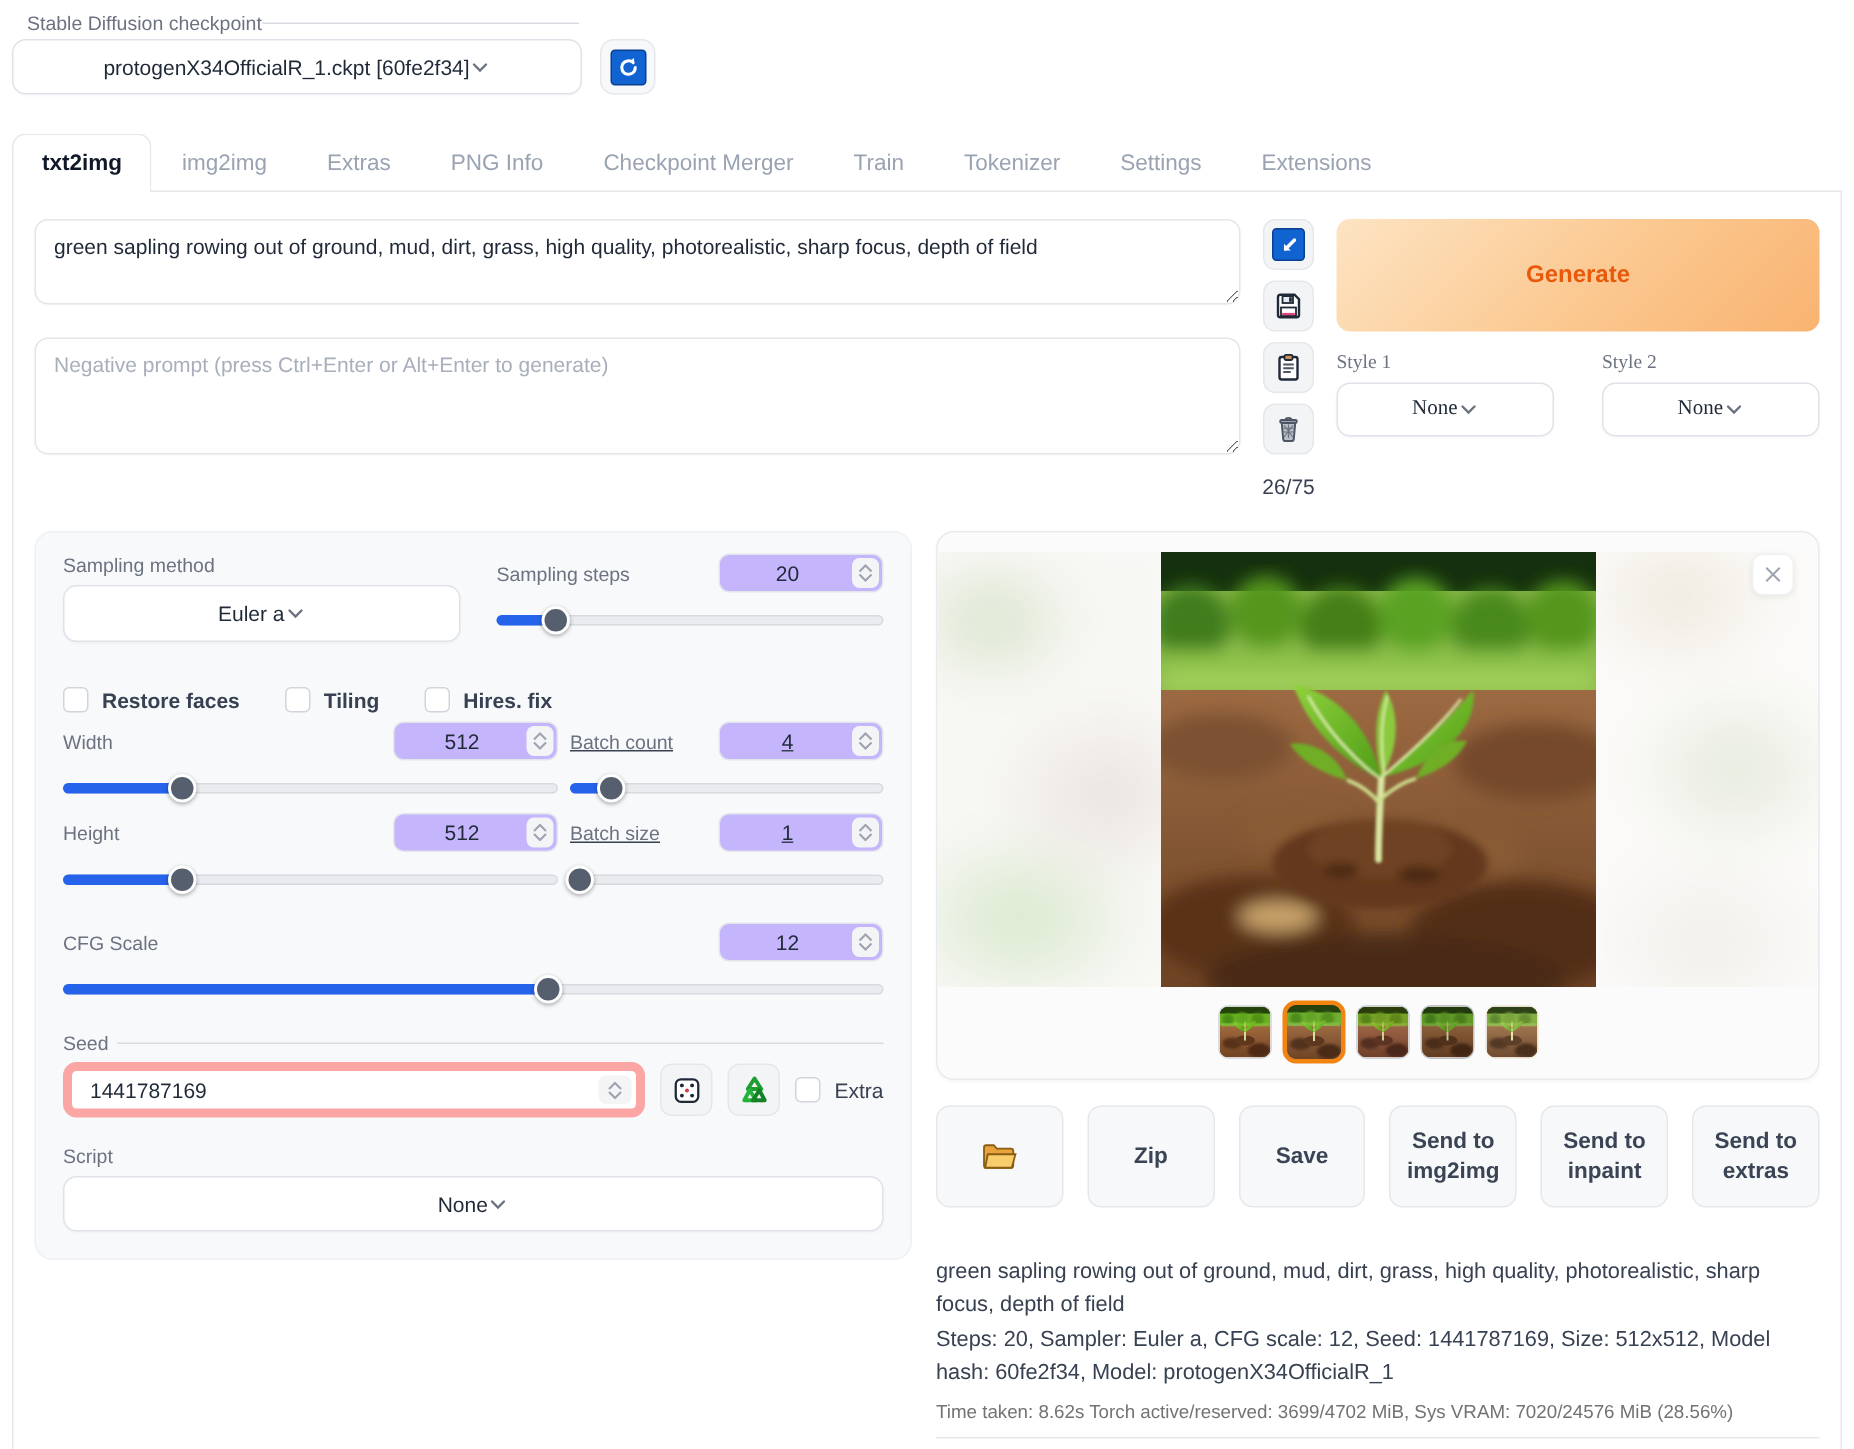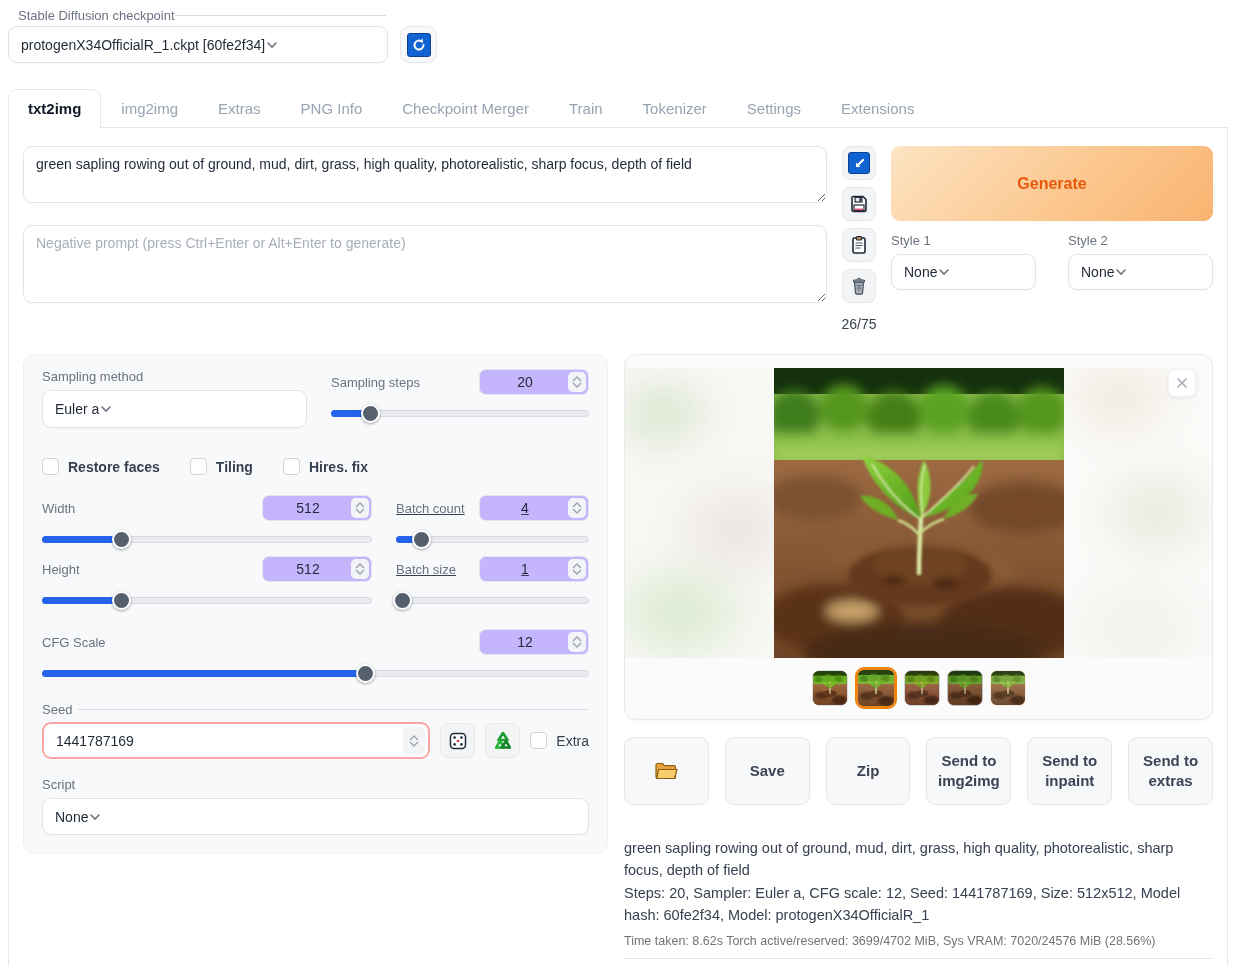--- a/index.html
+++ b/index.html
@@ -5,21 +5,21 @@
   * { box-sizing: border-box; margin: 0; padding: 0; }
   html,body { background:#fff; font-family:"Liberation Sans",sans-serif; color:#374151; }
   body { width:1236px; min-height:966px; margin:0 auto; font-size:14px; }
 
   
   .topbar { padding:8px 0 0 8px; display:flex; align-items:flex-end; gap:12px; }
   .ckpt-field { width:380px; position:relative; }
   .ckpt-label-row { display:flex; align-items:center; gap:0; padding-left:10px;text-align:center; }
   .ckpt-label-row .lbl { font-size:13px; color:#6b7280; white-space:nowrap; }
   .ckpt-label-row .line { flex:1; height:1px; background:#d8dce3; margin-right:2px; }
-  .selectbox { display:flex; align-items:center; justify-content:flex-start;
+  .selectbox { display:flex; align-items:center; justify-content:center;
     background:#fff; border:1px solid #dfe3e9; border-radius:9px; padding:0 12px;
     height:37px; color:#1f2937; cursor:pointer; box-shadow:0 1px 2px rgba(0,0,0,.03); }
   .ckpt-field .selectbox { margin-top:3px; }
   .icon-btn { width:37px; height:37px; border:1px solid #e5e7eb; background:#f7f8fa;
     border-radius:9px; display:flex; align-items:center; justify-content:center; cursor:pointer; }
   .blue-sq { width:24px; height:24px; background:#1263d2; border:1px solid #0b3f8f; border-radius:3px;
     display:flex; align-items:center; justify-content:center; }
 
   
   .tabbar { display:flex; margin:26px 0 0 8px; border-bottom:1px solid #e5e7eb; width:1220px; }
@@ -43,21 +43,21 @@
 
   .tools-col { width:36px; display:flex; flex-direction:column; gap:7px; align-items:center; }
   .tool-btn { width:34px; height:34px; border:1px solid #e5e7eb; background:#f3f4f6;
     border-radius:8px; display:flex; align-items:center; justify-content:center; cursor:pointer; }
   .token-counter { font-size:14px; color:#374151; margin-top:6px; }
 
   .gen-col { width:322px; display:flex; flex-direction:column; }
   .generate-btn { height:75px; border:none; border-radius:9px; cursor:pointer;
     background:linear-gradient(135deg,#fde4c3 0%,#fbc890 55%,#f9b370 100%);
     color:#e8590c; font-size:16px; font-weight:700; font-family:"Liberation Sans",sans-serif; }
-  .styles-row { display:flex; gap:32px; margin-top:12px; }
+  .styles-row { display:flex; gap:32px; margin-top:12px;font-family:Liberation Serif, serif; }
   .style-field { flex:1; }
   .field-label { font-size:13px; color:#6b7280; margin-bottom:6px; }
   .style-field .selectbox { height:36px; }
 
   
   .row2 { display:flex; gap:16px; margin-top:22px; align-items:flex-start; }
 
   .settings-panel { width:585px; background:#f8f9fb; border:1px solid #eef0f4; border-radius:12px;
     padding:14px 18px 18px 18px; }
   .sp-row1 { display:flex; gap:24px; }
@@ -76,32 +76,32 @@
     background:#e9ebef; border:1px solid #d6d9df; }
   .slider .fill { position:absolute; top:6px; left:0; height:7px; border-radius:4px 0 0 4px; background:#2563eb; }
   .slider .handle { position:absolute; top:0; width:19px; height:19px; border-radius:50%;
     background:#565f6e; border:2px solid #fff; box-shadow:0 1px 3px rgba(0,0,0,.35); transform:translateX(-9px); }
 
   .cb-row { display:flex; gap:30px; margin-top:30px; }
   .cb { display:flex; align-items:center; gap:9px; cursor:pointer; }
   .cb .box { width:17px; height:17px; background:#fff; border:1px solid #d1d5db; border-radius:4px; }
   .cb .cb-label { font-size:14px; color:#374151; font-weight:600; }
 
-  .dims-grid { display:flex; gap:24px; margin-top:20px; }
+  .dims-grid { display:flex; gap:8px; margin-top:6px; }
   .dims-left { width:330px; }
   .dims-right { flex:1;text-decoration:underline; }
   .dim-block { margin-bottom:8px; }
 
   .cfg-block { margin-top:12px; }
 
   .seed-legend { display:flex; align-items:center; gap:6px; margin-top:20px; }
   .seed-legend .field-label { margin-bottom:0; }
   .seed-legend .line { flex:1; height:1px; background:#d8dce3; }
   .seed-row { display:flex; gap:10px; margin-top:5px; align-items:center; }
-  .seedbox { flex:1; height:37px; background:#fff; border:2px solid #fca5a5; border-radius:9px;
+  .seedbox { flex:1; height:37px; background:#fff; border:6px solid #fca5a5; border-radius:9px;
     display:flex; align-items:center; padding:3px 3px 3px 12px; }
   .seedbox input { flex:1; border:none; outline:none; font-size:14px; color:#1f2937;
     background:transparent; font-family:"Liberation Sans",sans-serif; }
   .seed-btn { width:35px; height:35px; border:1px solid #e5e7eb; background:#f3f4f6; border-radius:8px;
     display:flex; align-items:center; justify-content:center; cursor:pointer; }
 
   .script-block { margin-top:18px; }
   .script-block .selectbox { height:37px; margin-top:5px; }
 
   
@@ -599,22 +599,22 @@
         </div>
       </div>
 
       <div class="actions-row">
         <button class="action-btn">
           <svg class="ico" width="24" height="20" viewBox="0 0 24 20">
             <path d="M2 4 a1.5 1.5 0 0 1 1.5-1.5 h5 l2 2.2 H20 a1.5 1.5 0 0 1 1.5 1.5 V16 a1.5 1.5 0 0 1-1.5 1.5 h-16.5 A1.5 1.5 0 0 1 2 16 Z" fill="#e8a33d" stroke="#8a5d14" stroke-width="1.2"></path>
             <path d="M4.5 8.5 H23 L20.5 17.5 H2.8 Z" fill="#f7ce6b" stroke="#8a5d14" stroke-width="1.2"></path>
           </svg>
         </button>
+        <button class="action-btn">Zip</button>
         <button class="action-btn">Save</button>
-        <button class="action-btn">Zip</button>
         <button class="action-btn">Send to img2img</button>
         <button class="action-btn">Send to inpaint</button>
         <button class="action-btn">Send to extras</button>
       </div>
 
       <div class="gen-info">
         <div class="ptext">green sapling rowing out of ground, mud, dirt, grass, high quality, photorealistic, sharp focus, depth of field</div>
         <div class="ptext">Steps: 20, Sampler: Euler a, CFG scale: 12, Seed: 1441787169, Size: 512x512, Model hash: 60fe2f34, Model: protogenX34OfficialR_1</div>
         <div class="perf">Time taken: 8.62s  Torch active/reserved: 3699/4702 MiB, Sys VRAM: 7020/24576 MiB (28.56%)</div>
       </div>

